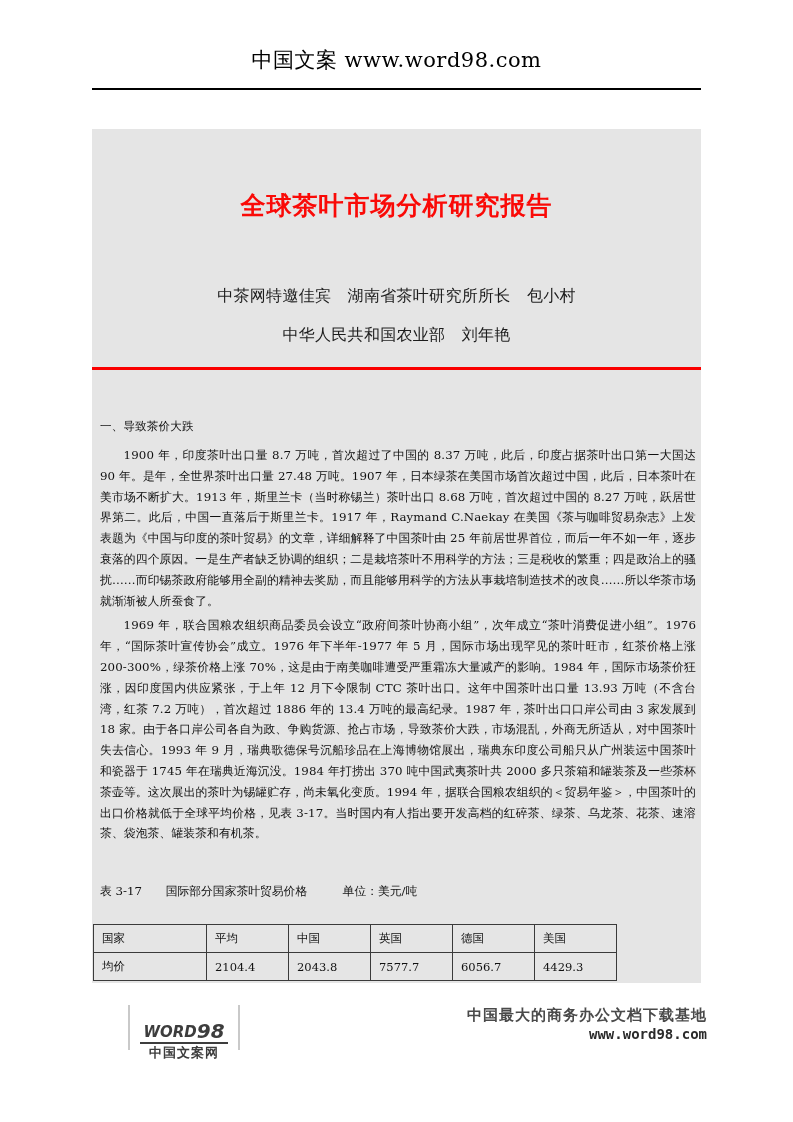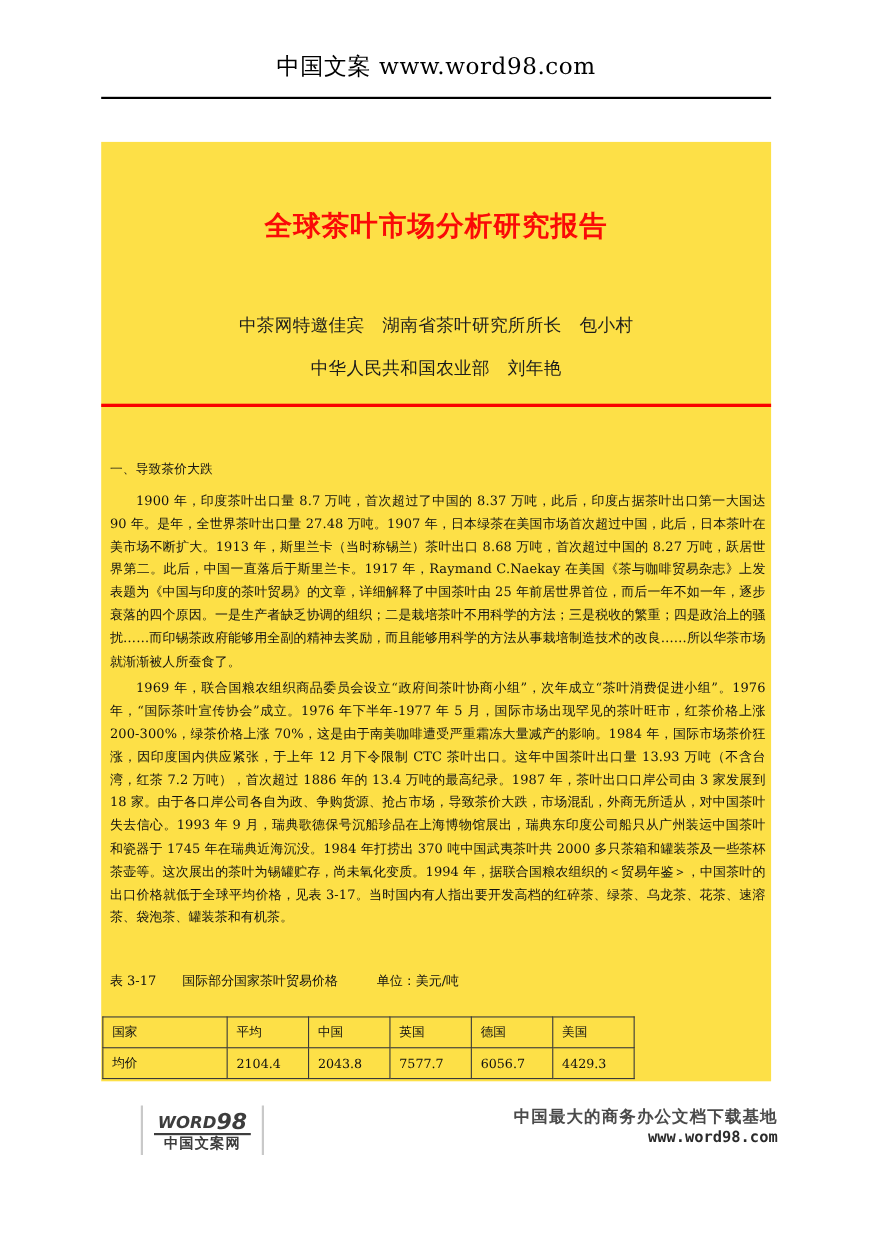--- a/index.html
+++ b/index.html
@@ -39,21 +39,21 @@
     background: #000000;
   }
 
   
   .content-block {
     position: absolute;
     left: 92px;
     top: 129px;
     width: 609px;
     height: 854px;
-    background: #fde047;
+    background: #e5e5e5;
   }
 
   
   .doc-title {
     position: absolute;
     left: 0;
     top: 60px;
     width: 609px;
     text-align: center;
     font-family: "DejaVu Serif", "Liberation Serif", serif;
@@ -115,21 +115,21 @@
     left: 8px;
     top: 755px;
     font-size: 11.8px;
     color: #111111;
     white-space: pre;
   }
   .price-table {
     position: absolute;
     left: 1px;
     top: 795px;
-    width: 484px;
+    width: 524px;
     border-collapse: collapse;
     table-layout: fixed;
   }
   .price-table td {
     border: 1px solid #3a3a3a;
     height: 27px;
     padding: 0 0 0 8px;
     font-size: 11.5px;
     color: #111111;
     vertical-align: middle;
@@ -160,21 +160,21 @@
     font-family: "DejaVu Sans", "Liberation Sans", sans-serif;
     font-weight: bold;
     font-style: italic;
     font-size: 15px;
     color: #3d3d3d;
     letter-spacing: 0px;
     line-height: 20px;
     border-bottom: 2px solid #3d3d3d;
     display: inline-block;
     padding: 0 3px;
-    margin-top: 4px;
+    margin-top: 16px;
     white-space: nowrap;
   }
   .logo-top .big {
     font-size: 20px;
     vertical-align: -1px;
   }
   .logo-bottom {
     font-family: "DejaVu Sans", "Liberation Sans", sans-serif;
     font-weight: bold;
     font-size: 13px;

